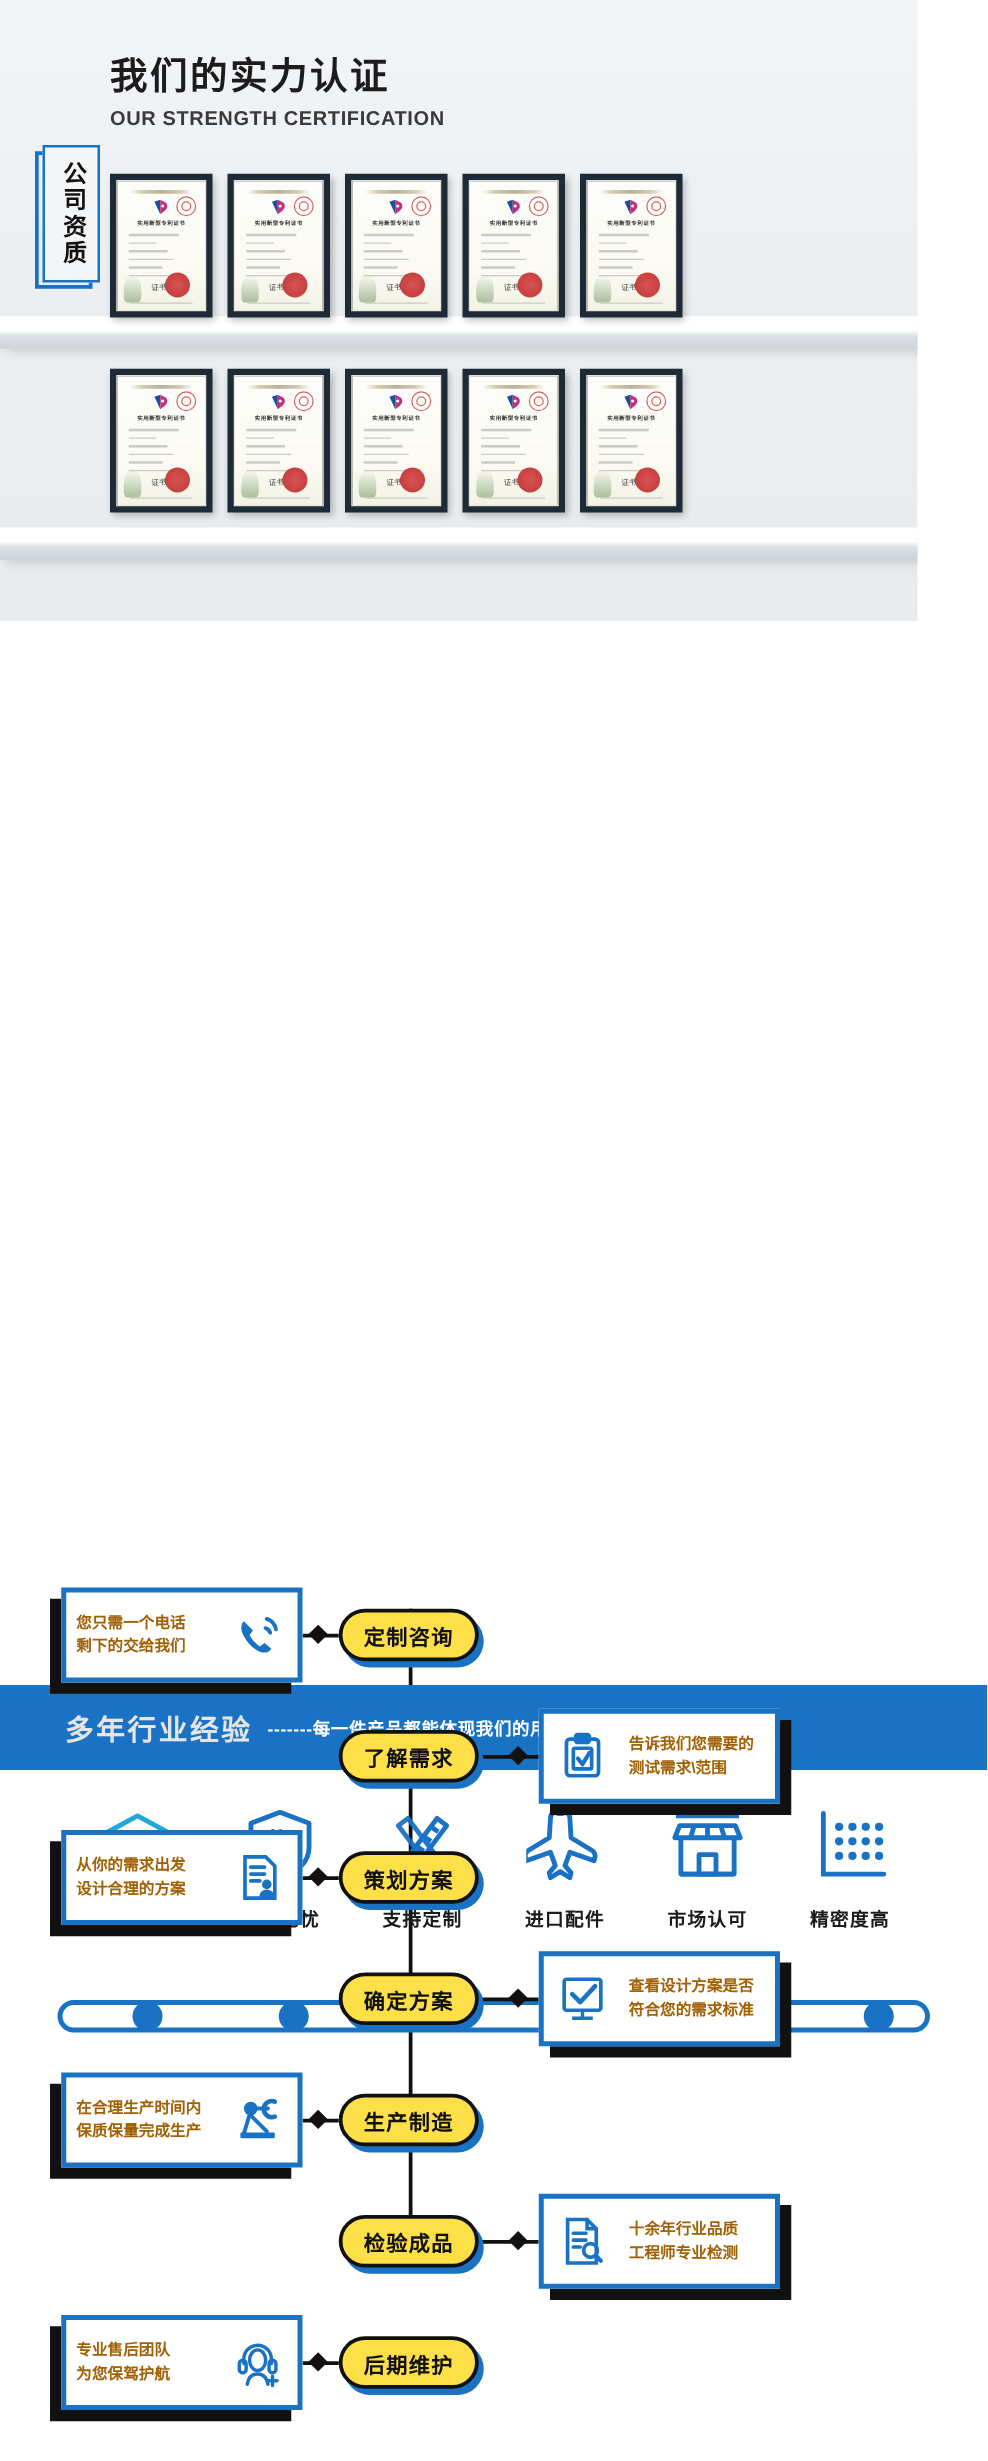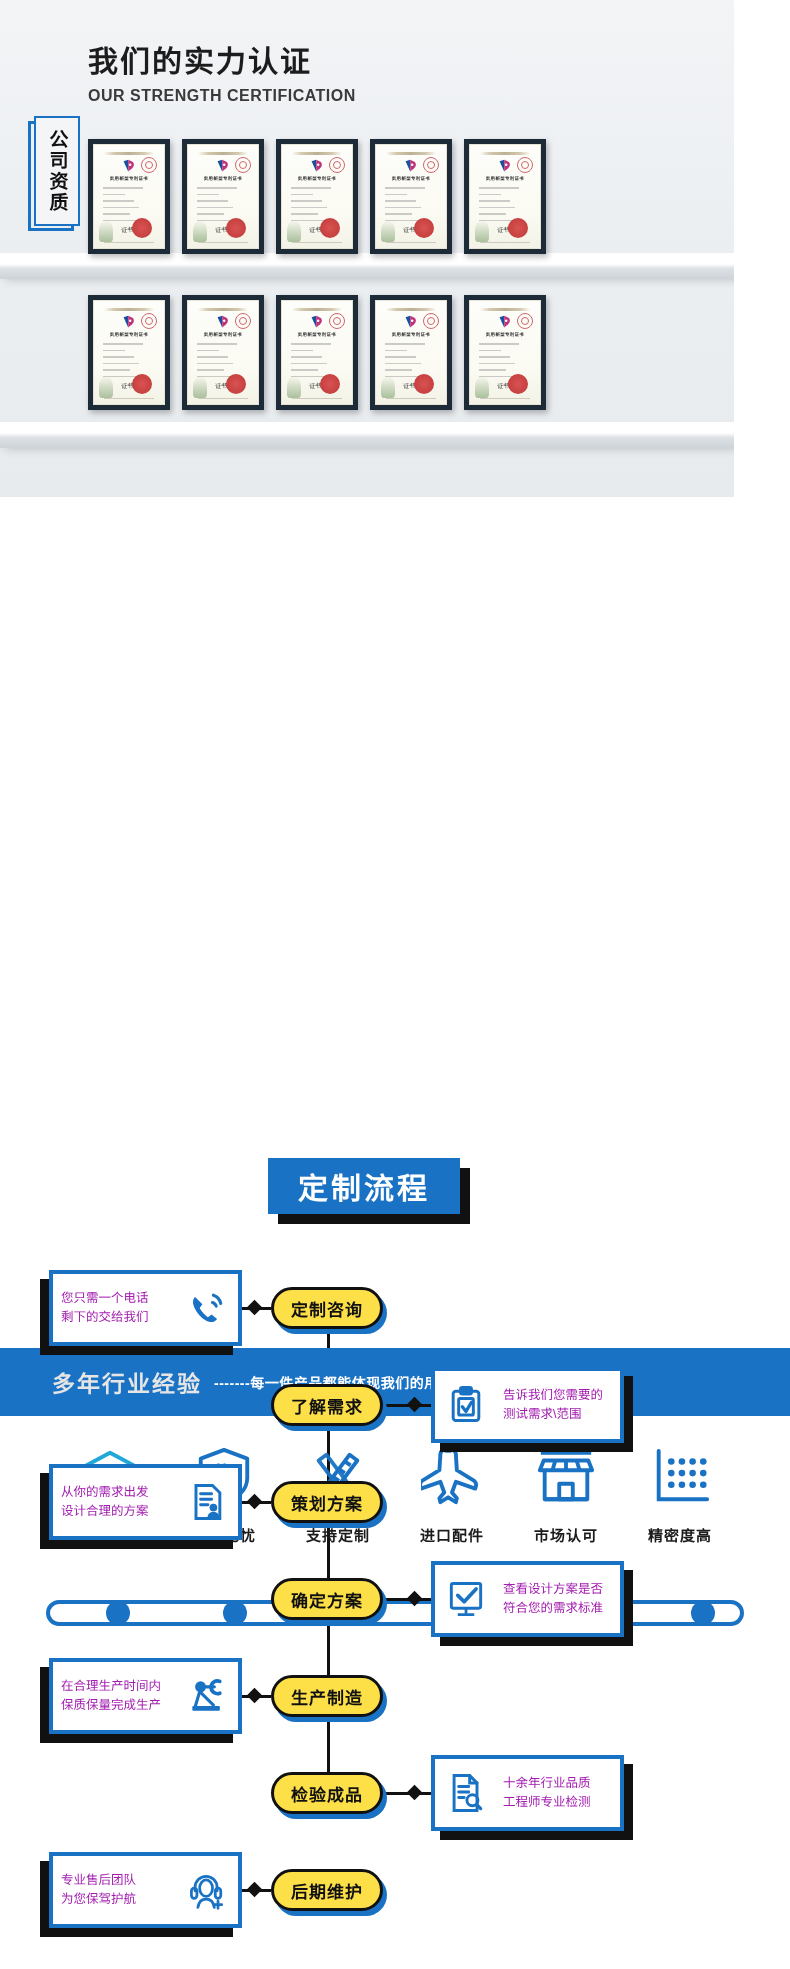--- a/index.html
+++ b/index.html
@@ -158,21 +158,21 @@
   .card { position: absolute; z-index: 4; }
   .card .cshadow {
     position: absolute; left: -9px; top: 9px; width: 193px; height: 76px; background: #111;
   }
   .card.right .cshadow { left: 9px; top: 9px; }
   .card .cbox {
     position: relative; width: 193px; height: 76px; background: #fff;
     border: 4px solid #1a72c4;
     display: flex; align-items: center; padding: 0 8px; gap: 6px;
   }
-  .card .ctext { font-size: 12.5px; color: #a21caf; line-height: 19px; font-weight: 400; white-space: nowrap; }
+  .card .ctext { font-size: 12.5px; color: #a16207; line-height: 19px; font-weight: 700; white-space: nowrap; }
   .card .cicon { width: 46px; height: 46px; flex: 0 0 46px; display:flex; align-items:center; justify-content:center; }
   .card.left .cbox { justify-content: space-between; }
   .card.right .cbox { justify-content: flex-start; }
   .card.right .cicon { order: 0; margin-right: 8px; }
 
   .connector { position: absolute; height: 2.5px; background: #111; z-index: 3; }
   .diamond {
     position: absolute; width: 11px; height: 11px; background: #111;
     transform: rotate(45deg); z-index: 6;
   }
@@ -464,26 +464,20 @@
       <div class="sig">证书</div>
       <div class="redseal"></div>
       <div class="botline"></div>
     </div>
         </div>
       </div>
   </section>
 
   <section class="process-section">
 
-    <div class="proc-title">
-      <div class="shadow"></div>
-      <div class="box">
-        <span>定制流程</span>
-      </div>
-    </div>
 
     <div class="spine"></div>
 
     <div id="flow-layer">
         <div class="node" style="left: 271px; top: 790px;">
           <div class="bshadow"></div>
     <div class="pill">
       <span>定制咨询</span>
     </div>
         </div>

